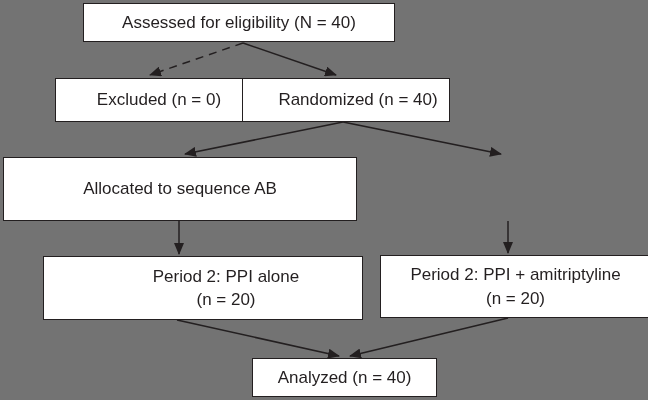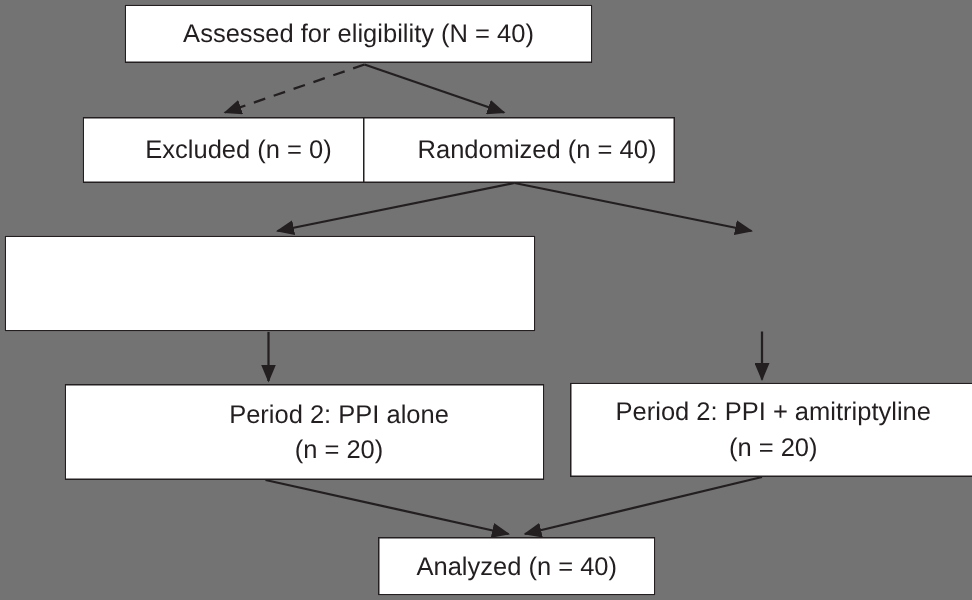--- a/index.html
+++ b/index.html
@@ -84,20 +84,21 @@
 
   <div class="node n-excluded">
     <span>Excluded (n = 0)</span>
   </div>
 
   <div class="node n-randomized">
     <span>Randomized (n = 40)</span>
   </div>
 
   <div class="node n-seq-ab">
+    <span>Allocated to sequence AB</span>
   </div>
 
 
   <div class="node n-period2-ab">
     <span>Period 2: PPI alone</span>
     <span>(n = 20)</span>
   </div>
 
   <div class="node n-period2-ba">
     <span>Period 2: PPI + amitriptyline</span>

